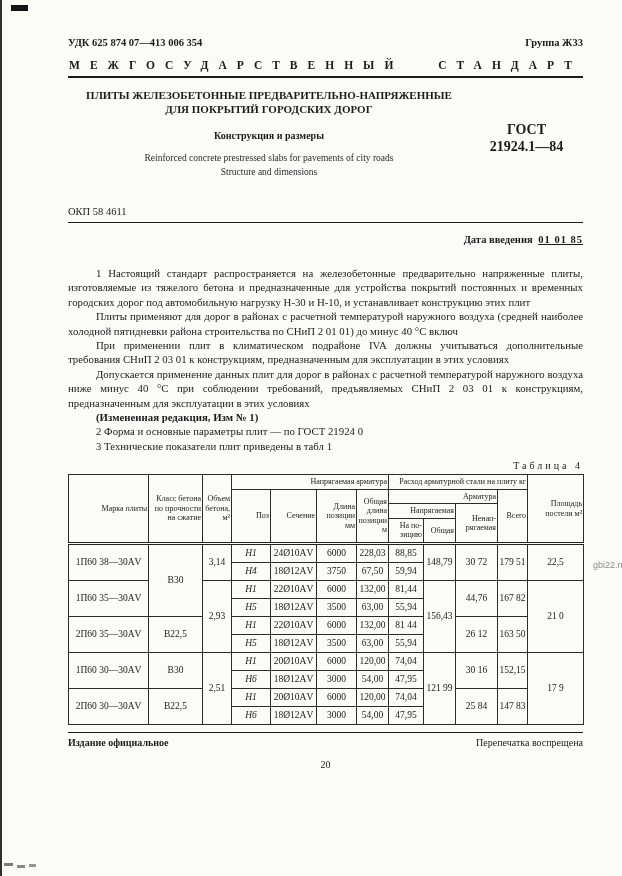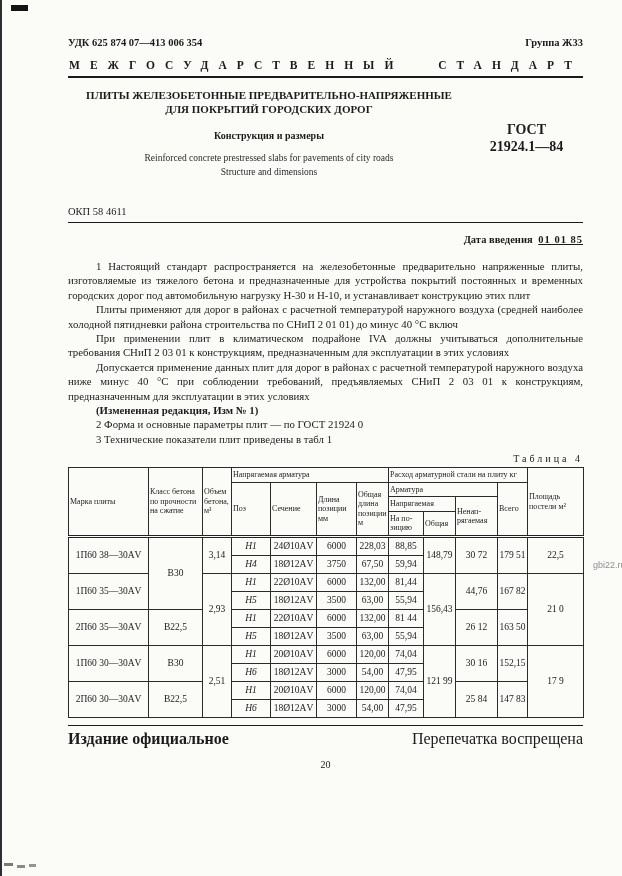--- a/index.html
+++ b/index.html
@@ -17,34 +17,34 @@
   .title-area{display:flex;margin-top:11px;}
   .title-left{width:402px;text-align:center;}
   .title-ru{font-size:11px;font-weight:bold;line-height:13.5px;}
   .subtitle{margin-top:14px;font-size:10px;font-weight:bold;}
   .title-en{margin-top:11px;font-size:9.5px;line-height:13.5px;color:#2a2a2a;}
   .gost-box{flex:1;text-align:center;margin-top:32px;font-weight:bold;font-size:14px;line-height:17px;}
   .okp{margin-top:27px;font-size:10.5px;}
   .okp-rule{border:none;border-top:1.5px solid #1a1a1a;margin:5px 0 0 0;}
   .date-row{margin-top:11px;text-align:right;font-size:10.5px;font-weight:bold;}
   .date-value{text-decoration:underline;margin-left:3px;letter-spacing:1px;}
-  .paras{margin-top:14px;}
+  .paras{margin-top:21px;}
   .para{margin:0;font-size:10.8px;line-height:14.4px;text-align:justify;text-indent:28px;}
   .para.bold{font-weight:bold;}
   .tbl-caption{margin-top:7px;margin-bottom:3px;text-align:right;font-size:10px;letter-spacing:3px;}
   table.gost{width:515px;border-collapse:collapse;table-layout:fixed;}
   table.gost th,table.gost td{border:1px solid #2b2b2b;font-weight:normal;}
   table.gost{border:1.5px solid #222;}
-  table.gost th{font-size:8px;line-height:9.5px;text-align:left;vertical-align:middle;padding:2px 1px;overflow-wrap:anywhere;}
+  table.gost th{font-size:8px;line-height:9.5px;text-align:right;vertical-align:middle;padding:2px 1px;overflow-wrap:anywhere;}
   table.gost td{font-size:9.5px;line-height:11px;text-align:center;vertical-align:middle;padding:2px 1px;height:13px;}
   table.gost tbody tr:first-child td{border-top:3px double #222;}
   td.al{text-align:left;padding-left:4px;}
   td.it{font-style:italic;}
   .footer-rule{border:none;border-top:1.5px solid #1a1a1a;margin:7px 0 0 0;}
-  .footer-row{display:flex;justify-content:space-between;margin-top:4px;font-size:16px;}
+  .footer-row{display:flex;justify-content:space-between;margin-top:4px;font-size:10px;}
   .footer-left{font-weight:bold;}
   .page-num{margin-top:11px;text-align:center;font-size:10px;}
   .watermark{position:absolute;left:593px;top:560px;font-family:"Liberation Sans",sans-serif;font-size:9px;color:#8d8d8d;}
 </style>
 </head>
 <body>
 
 <div class="page">
   <div class="scan-edge-left"></div>
   <div class="scan-mark-topleft"></div>

